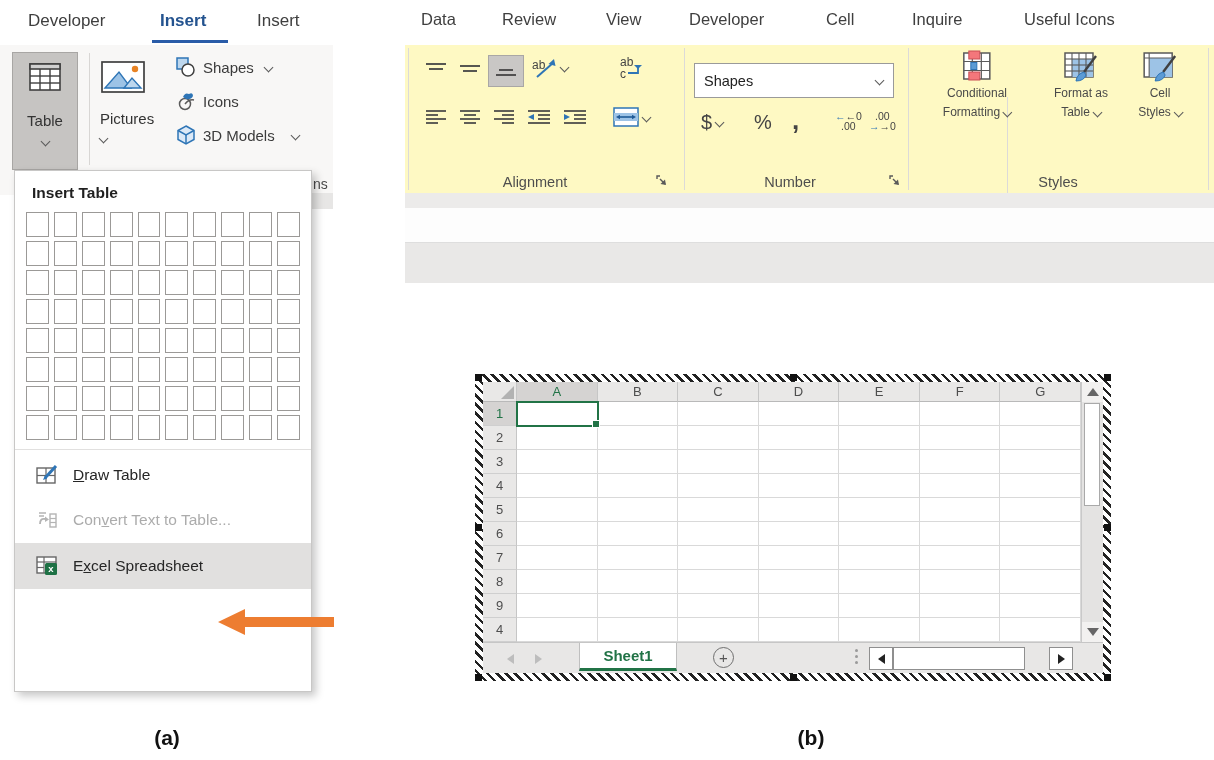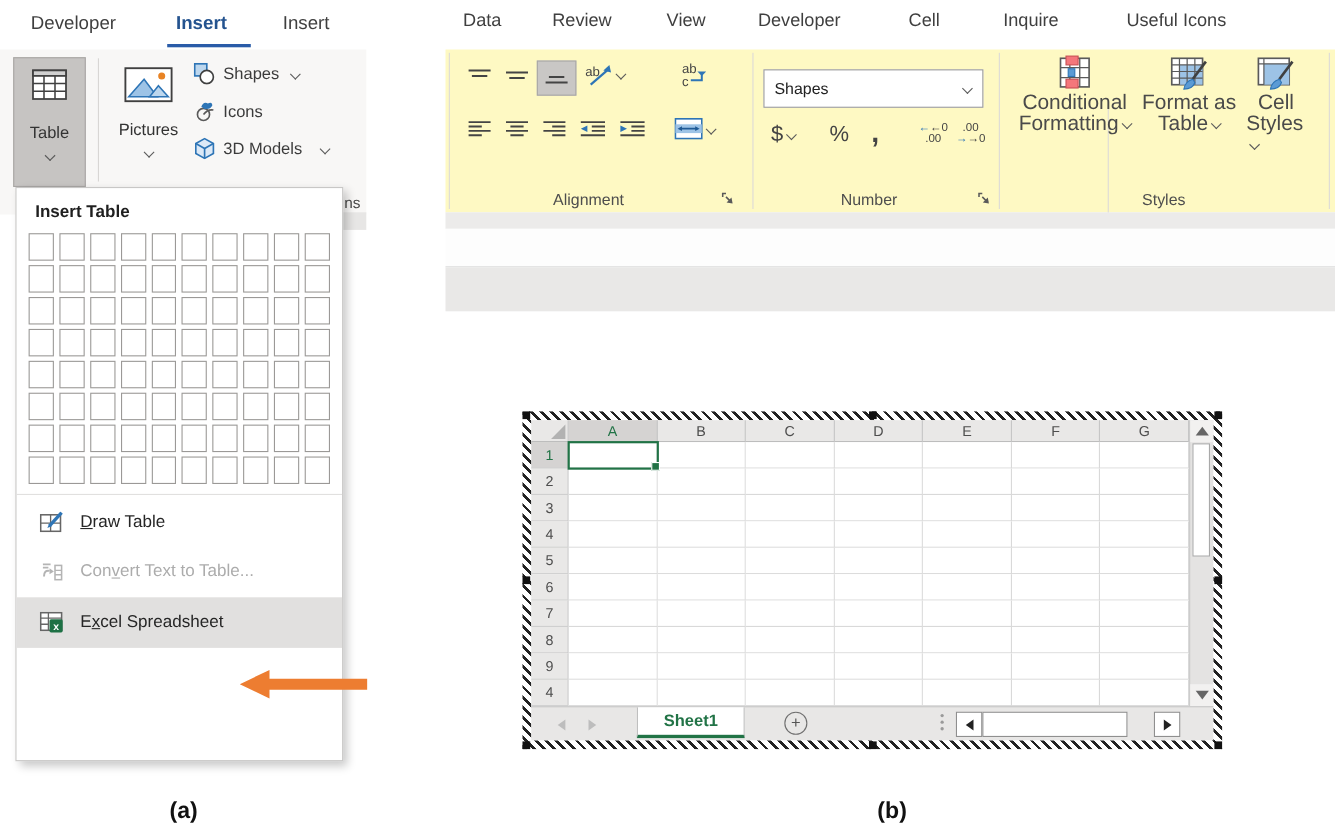--- a/index.html
+++ b/index.html
@@ -13,21 +13,21 @@
   .caption{font-weight:bold;font-size:21px;color:#111;transform:translateX(-50%)}
 
   
   .pa-tab{position:absolute;top:11px;font-size:17px;color:#3f3f3f;cursor:pointer}
   .pa-underline{position:absolute;height:3px;background:#2a5ca8}
   .pa-ribbon{position:absolute;left:0;top:45px;width:333px;height:150px;background:#f8f7f6}
   .table-btn{position:absolute;left:12px;top:7px;width:64px;height:116px;background:#c6c4c2;border:1px solid #a8a6a4;
              display:flex;flex-direction:column;align-items:center;cursor:pointer}
   .big-label{font-size:15px;color:#333;margin-top:4px}
   .vsep-a{position:absolute;left:89px;top:8px;width:1px;height:112px;background:#d8d6d4}
-  .pictures-btn{position:absolute;left:100px;top:7px;width:70px;height:116px;display:flex;flex-direction:column;align-items:center;cursor:pointer}
+  .pictures-btn{position:absolute;left:100px;top:7px;width:70px;height:116px;display:flex;flex-direction:column;cursor:pointer}
   .mini-row{position:absolute;left:176px;display:flex;align-items:center;gap:7px;font-size:15px;color:#3b3b3b;cursor:pointer}
   .trunc-label{position:absolute;left:313px;top:131px;font-size:14px;color:#4a4a4a}
   .trunc-strip{position:absolute;left:311px;top:148px;width:22px;height:16px;background:#e7e6e5}
 
   
   .menu{position:absolute;left:14px;top:170px;width:298px;height:522px;background:#fff;border:1px solid #c8c7c6;
         box-shadow:4px 4px 8px rgba(0,0,0,.22);box-sizing:border-box}
   .menu-title{font-weight:bold;font-size:15.5px;color:#1f1f1f;margin:13px 0 10px 17px}
   .it-grid{display:grid;grid-template-columns:repeat(10,1fr);grid-auto-rows:25px;gap:4px 5px;margin:0 11px;height:229px}
   .itcell{border:1px solid #9b9997;background:#fff;box-sizing:border-box;cursor:pointer}
@@ -49,21 +49,21 @@
   .band-white{position:absolute;left:405px;top:208px;width:809px;height:34px;background:#fdfdfd;border-bottom:1px solid #dedede}
   .band-gray{position:absolute;left:405px;top:243px;width:809px;height:40px;background:#e9e8e7}
   .icbtn{position:absolute;display:flex;align-items:center;cursor:pointer}
   .selbox{background:#c9c7c5;border:1px solid #a9a7a5}
   .combo{position:absolute;left:289px;top:18px;width:200px;height:35px;background:#fff;border:1px solid #9a9a9a;
          display:flex;align-items:center;font-size:14.5px;color:#222;padding-left:9px;box-sizing:border-box;cursor:pointer}
   .combo .chev{margin-left:auto;margin-right:10px}
   .numglyph{font-size:20px;color:#444;cursor:pointer}
   .dec-ic{display:flex;flex-direction:column;line-height:10px;font-size:10.5px;color:#444;cursor:pointer;text-align:center}
   .dec-ic .bluearrow{color:#2e75b6}
-  .stylebtn{position:absolute;top:5px;display:flex;flex-direction:column;align-items:center;font-size:19px;color:#4a4a4a;line-height:19px;cursor:pointer;transform:translateX(-50%)}
+  .stylebtn{position:absolute;top:5px;display:flex;flex-direction:column;align-items:center;font-size:12px;color:#4a4a4a;line-height:19px;cursor:pointer;transform:translateX(-50%)}
 
   
   .sheetobj{position:absolute;left:475px;top:374px;width:636px;height:307px;box-sizing:border-box;
             background:repeating-linear-gradient(45deg,#222 0 2.5px,#fff 2.5px 6.5px);padding:8px}
   .handle{position:absolute;width:7px;height:7px;background:#111}
   .sheet-inner{width:620px;height:291px;background:#fff;display:flex;flex-direction:column}
   .sheet-main{display:flex;height:260px}
   .grid-zone{width:598px}
   .hdr-row{display:grid;grid-template-columns:34px repeat(7,1fr);height:20px;background:#e9e8e7}
   .corner{position:relative;border-right:1px solid #c6c6c6;border-bottom:1px solid #b9b9b9;box-sizing:border-box;cursor:pointer}

